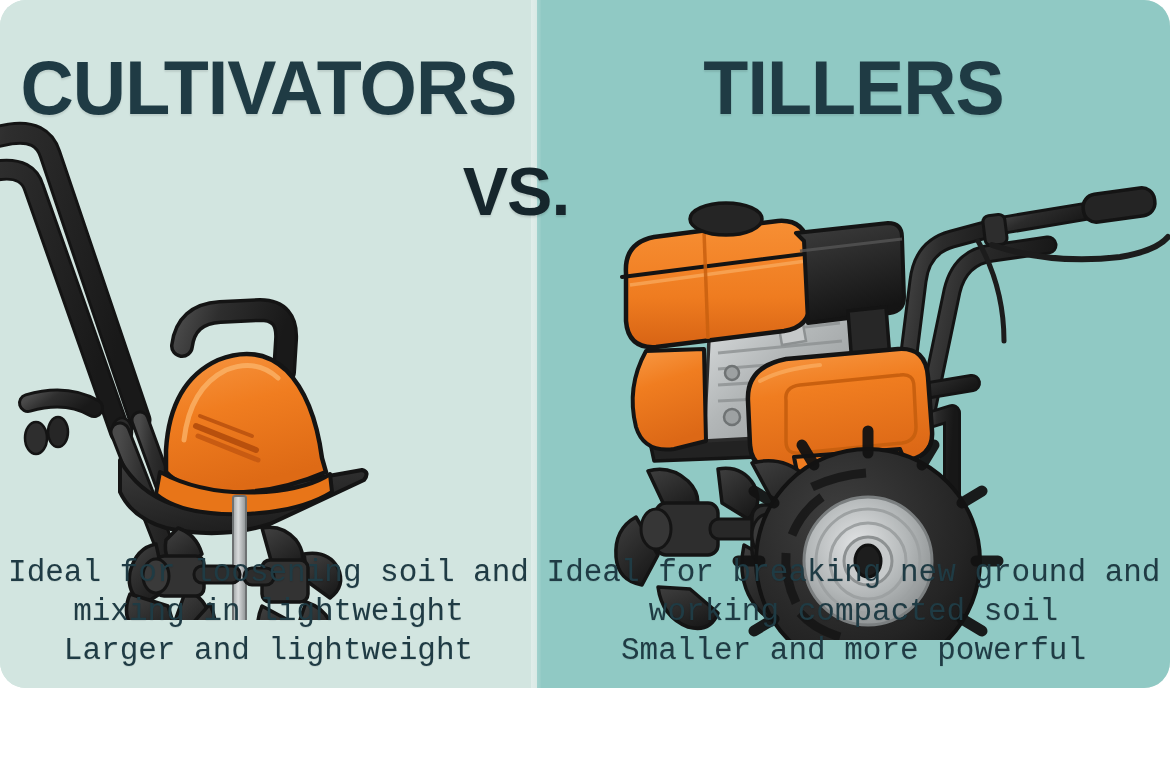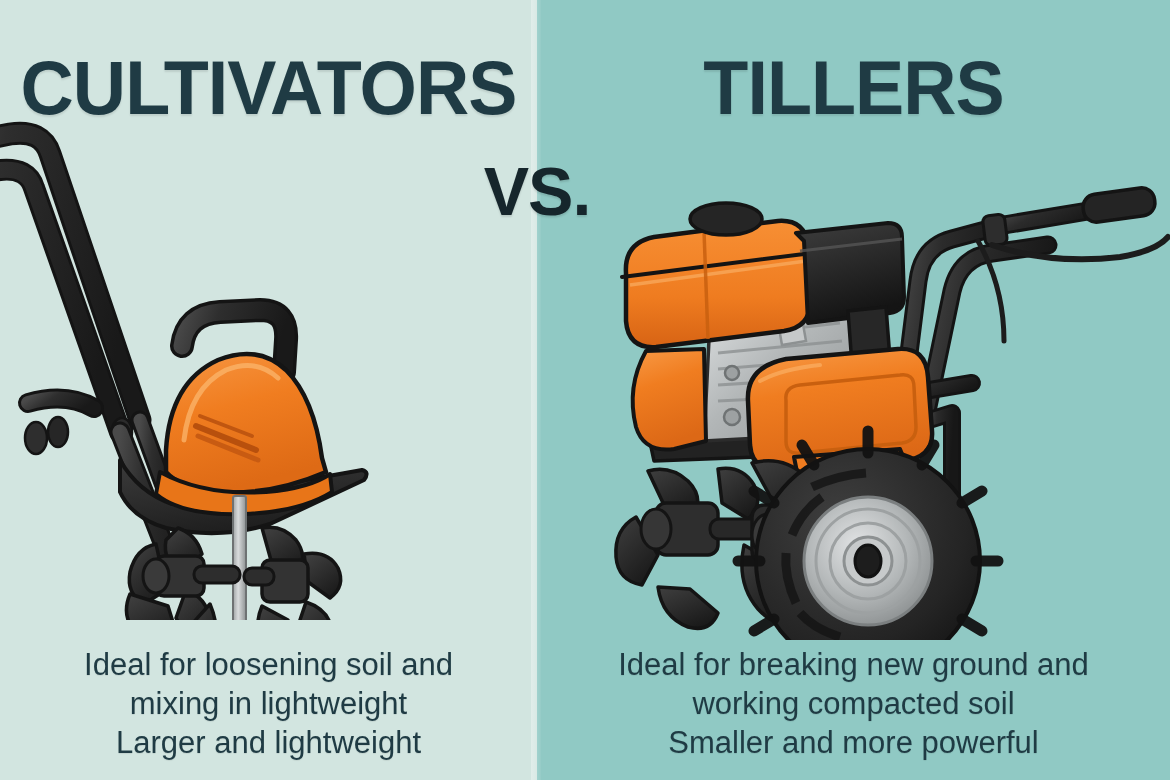--- a/index.html
+++ b/index.html
@@ -8,23 +8,24 @@
     padding: 0;
     background: #ffffff;
   }
   body {
     font-family: "Liberation Sans", sans-serif;
   }
 
   #infographic {
     position: relative;
     width: 1170px;
-    height: 780px;
+    height: 688px;
     overflow: hidden;
     background: #cfe4de;
+    border-radius: 26px;
   }
 
   
   .panel {
     position: absolute;
     top: 0;
     height: 780px;
   }
   .panel-left  { left: 0;     width: 537px; background: #d2e5e0; }
   .panel-right { left: 537px; width: 633px; background: #90c9c4; }
@@ -59,40 +60,40 @@
   #title-right {
     left: 537px; top: 44px;
     width: 633px;
     text-align: center;
     font-size: 76px;
     transform: scaleX(0.97);
   }
 
   #vs-label {
     position: absolute;
-    left: 437px;
+    left: 416px;
     top: 152px;
     width: 200px;
     text-align: center;
     margin: 0;
     color: #16262c;
     font-family: "Liberation Sans", sans-serif;
     font-weight: bold;
     font-size: 68px;
     letter-spacing: -1px;
     text-shadow: 0 2px 2px rgba(0,0,0,0.12);
   }
 
   
   .caption {
     position: absolute;
     bottom: 18px;
     text-align: center;
     color: #1f3b44;
-    font-family: Liberation Sans, sans-serif;
+    font-family: Liberation Mono, monospace;
     font-size: 31px;
     line-height: 39px;
     font-weight: normal;
     text-shadow: 0 1px 1px rgba(0,0,0,0.08);
   }
   #caption-left  { left: 0;     width: 537px; }
   #caption-right { left: 537px; width: 633px; }
   .caption .line { display: block; white-space: nowrap; }
 
   

